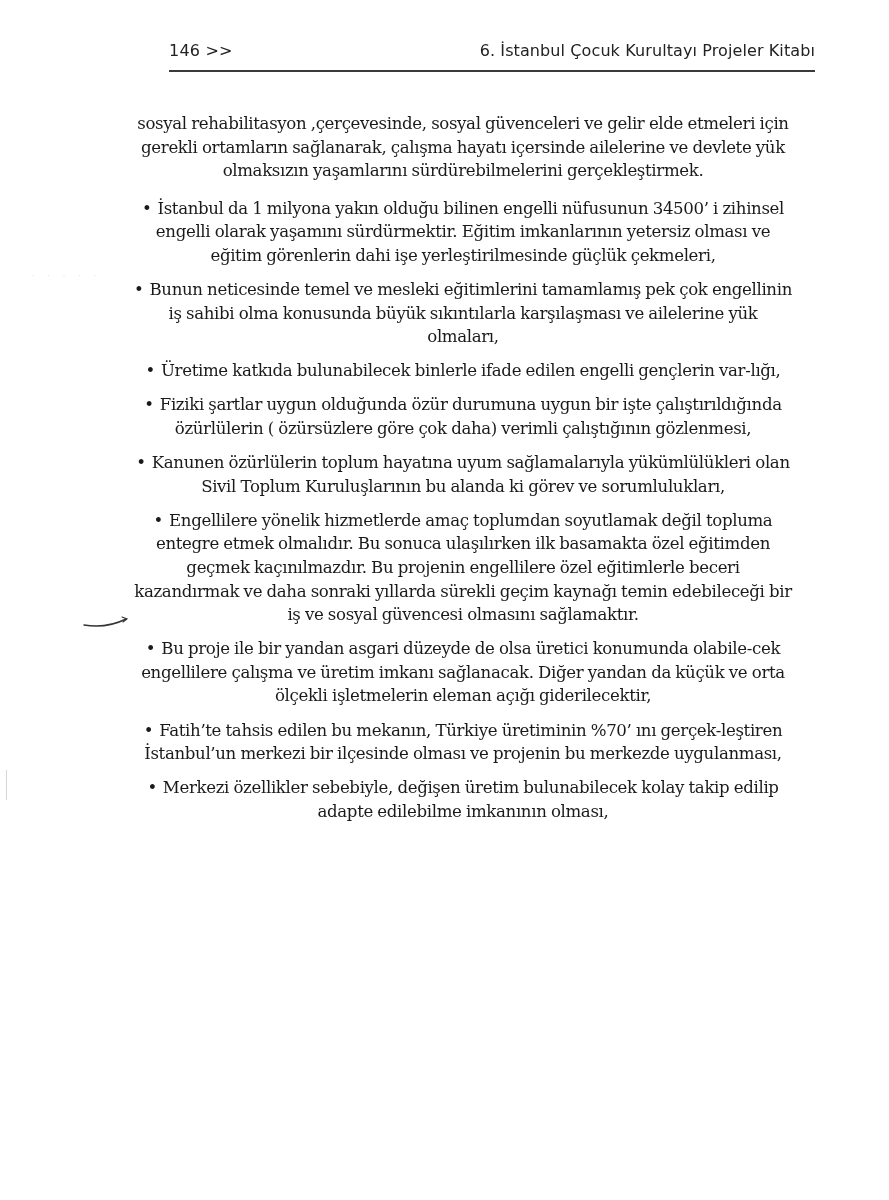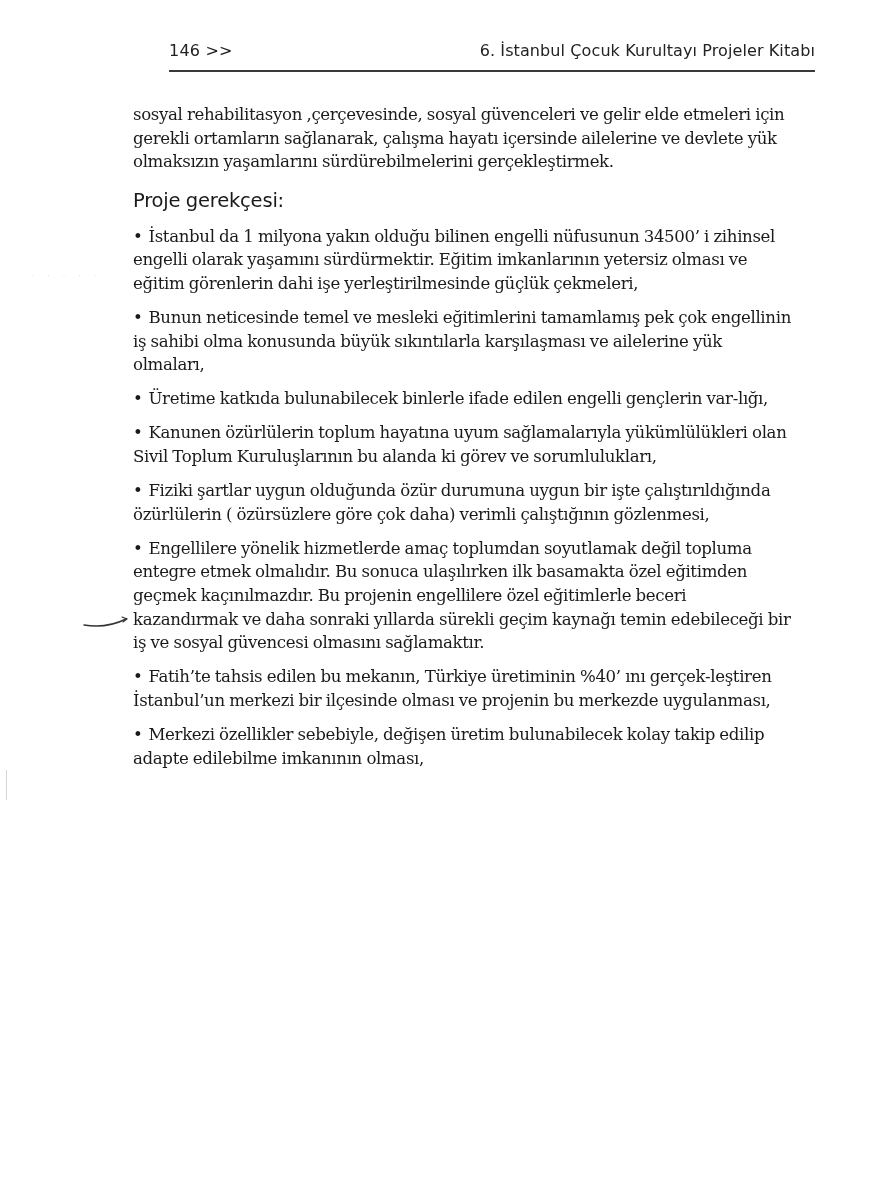--- a/index.html
+++ b/index.html
@@ -34,28 +34,29 @@
     }
     .running-title {
       position: absolute;
       right: 0;
       top: 1px;
       letter-spacing: 0.1px;
     }
     .content {
       position: absolute;
       left: 133px;
-      top: 103px;
+      top: 112px;
       width: 660px;
       font-family: "DejaVu Serif", serif;
       font-size: 16.6px;
       line-height: 23.6px;
       color: #1a1a1a;
       letter-spacing: -0.35px;
       word-spacing: -0.5px;
+      text-align: center;
     }
     .intro-paragraph {
       margin: 0 0 14px 0;
     }
     .section-heading {
       font-family: "DejaVu Sans", sans-serif;
       font-size: 19.5px;
       letter-spacing: -0.2px;
       font-weight: normal;
       color: #1a1a1a;
@@ -108,25 +109,25 @@
 <div class="margin-tick"></div>
 
 <svg class="pen-mark" viewBox="0 0 50 14">
   <path d="M2 11 C 14 13, 30 12, 44 5" stroke="#333" stroke-width="1.4" fill="none" stroke-linecap="round"></path>
   <path d="M40 3 L45 5 L41 8" stroke="#333" stroke-width="1.1" fill="none" stroke-linecap="round"></path>
 </svg>
 
 <div class="content">
   <p class="intro-paragraph">sosyal rehabilitasyon ,çerçevesinde, sosyal güvenceleri ve gelir elde etmeleri için gerekli ortamların sağlanarak, çalışma hayatı içersinde ailelerine ve devlete yük olmaksızın yaşamlarını sürdürebilmelerini gerçekleştirmek.</p>
 
-  <h2 class="section-heading">Proje gerekçesi:</h2>
 
   <div>
     <p class="bullet-item"><span class="bullet-dot">•</span><span>İstanbul da 1 milyona yakın olduğu bilinen engelli nüfusunun 34500’ i zihinsel engelli olarak yaşamını sürdürmektir. Eğitim imkanlarının yetersiz olması ve eğitim görenlerin dahi işe yerleştirilmesinde güçlük çekmeleri,</span></p>
     <p class="bullet-item"><span class="bullet-dot">•</span><span>Bunun neticesinde temel ve mesleki eğitimlerini tamamlamış pek çok engellinin iş sahibi olma konusunda büyük sıkıntılarla karşılaşması ve ailelerine yük olmaları,</span></p>
     <p class="bullet-item"><span class="bullet-dot">•</span><span>Üretime katkıda bulunabilecek binlerle ifade edilen engelli gençlerin var-lığı,</span></p>
+    <p class="bullet-item"><span class="bullet-dot">•</span><span>Fiziki şartlar uygun olduğunda özür durumuna uygun bir işte çalıştırıldığında özürlülerin ( özürsüzlere göre çok daha) verimli çalıştığının gözlenmesi,</span></p>
     <p class="bullet-item"><span class="bullet-dot">•</span><span>Kanunen özürlülerin toplum hayatına uyum sağlamalarıyla yükümlülükleri olan Sivil Toplum Kuruluşlarının bu alanda ki görev ve sorumlulukları,</span></p>
-    <p class="bullet-item"><span class="bullet-dot">•</span><span>Fiziki şartlar uygun olduğunda özür durumuna uygun bir işte çalıştırıldığında özürlülerin ( özürsüzlere göre çok daha) verimli çalıştığının gözlenmesi,</span></p>
     <p class="bullet-item"><span class="bullet-dot">•</span><span>Engellilere yönelik hizmetlerde amaç toplumdan soyutlamak değil topluma entegre etmek olmalıdır. Bu sonuca ulaşılırken ilk basamakta özel eğitimden geçmek kaçınılmazdır. Bu projenin engellilere özel eğitimlerle beceri kazandırmak ve daha sonraki yıllarda sürekli geçim kaynağı temin edebileceği bir iş ve sosyal güvencesi olmasını sağlamaktır.</span></p>
-    <p class="bullet-item"><span class="bullet-dot">•</span><span>Fatih’te tahsis edilen bu mekanın, Türkiye üretiminin %40’ ını gerçek-leştiren İstanbul’un merkezi bir ilçesinde olması ve projenin bu merkezde uygulanması,</span></p>
+    <p class="bullet-item"><span class="bullet-dot">•</span><span>Bu proje ile bir yandan asgari düzeyde de olsa üretici konumunda olabile-cek engellilere çalışma ve üretim imkanı sağlanacak. Diğer yandan da küçük ve orta ölçekli işletmelerin eleman açığı giderilecektir,</span></p>
+    <p class="bullet-item"><span class="bullet-dot">•</span><span>Fatih’te tahsis edilen bu mekanın, Türkiye üretiminin %70’ ını gerçek-leştiren İstanbul’un merkezi bir ilçesinde olması ve projenin bu merkezde uygulanması,</span></p>
     <p class="bullet-item"><span class="bullet-dot">•</span><span>Merkezi özellikler sebebiyle, değişen üretim bulunabilecek kolay takip edilip adapte edilebilme imkanının olması,</span></p>
   </div>
 </div>
 
 </body></html>

